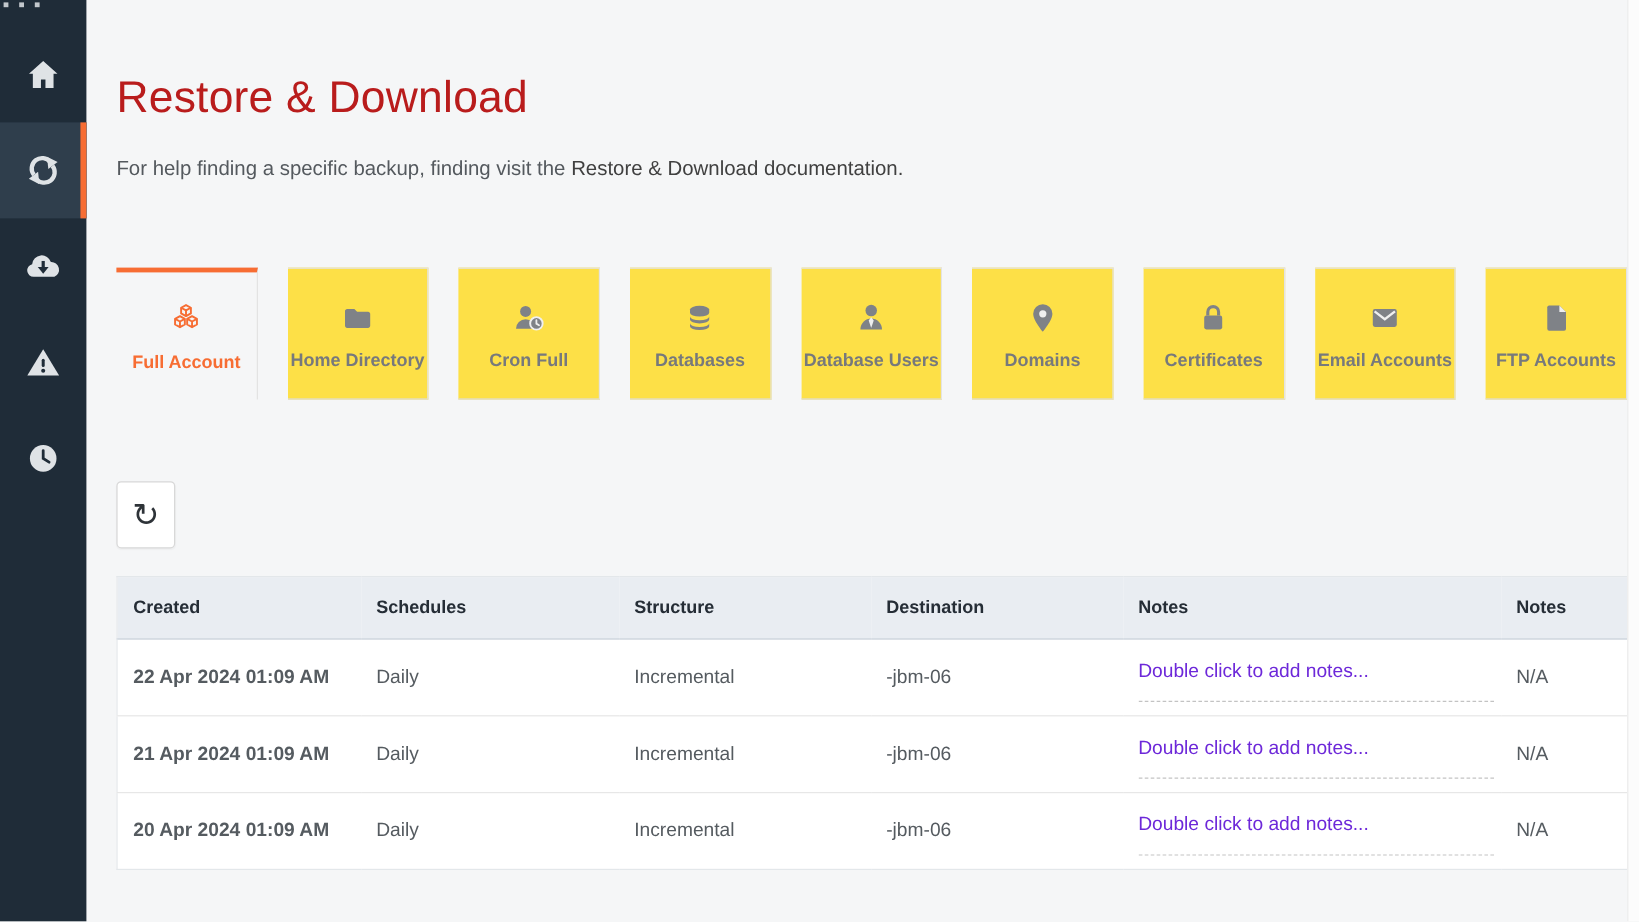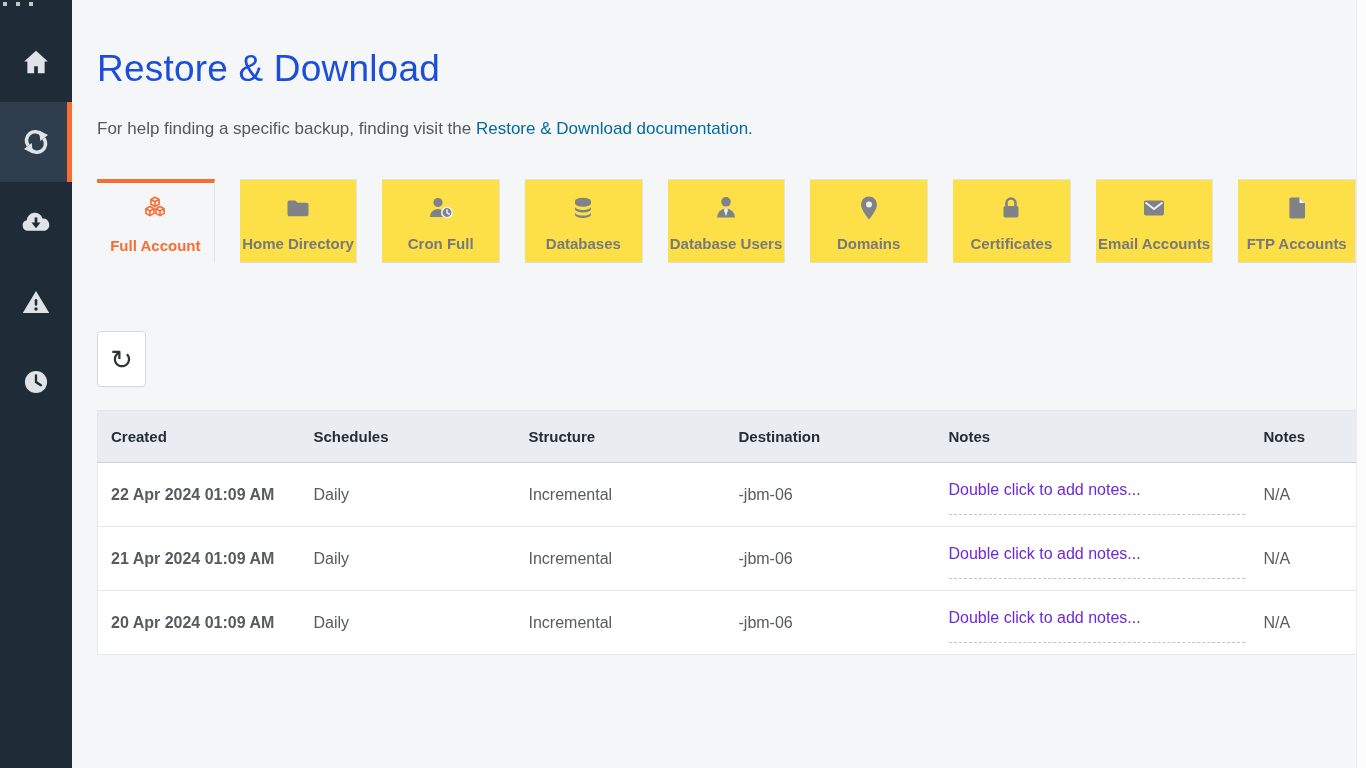--- a/index.html
+++ b/index.html
@@ -36,28 +36,28 @@
   
   .scrollbar {
     position:absolute; right:0; top:0; bottom:0; width:10px;
     background:#fcfcfc; border-left:1px solid #ececec; z-index:4;
   }
 
   
   .main { position:absolute; left:72px; right:10px; top:0; bottom:0; padding-left:25px; }
 
   .page-title {
-    margin-top:45px; font-size:37px; line-height:48px; font-weight:400;
-    color:#1d4ed8; letter-spacing:.2px;
+    margin-top:57px; font-size:37px; line-height:48px; font-weight:400;
+    color:#b91c1c; letter-spacing:.2px;
   }
   .page-sub { margin-top:26px; font-size:17px; color:#54595e; }
-  .page-sub a { color:#0369a1; text-decoration:none; cursor:pointer; }
-
-  
-  .tabs { margin-top:40px; display:flex; height:84px;gap:25px; }
+  .page-sub a { color:#404040; text-decoration:none; cursor:pointer; }
+
+  
+  .tabs { margin-top:72px; display:flex; height:110px;gap:25px; }
   .tab {
     flex:1 1 0; background:#fde047; cursor:pointer;
     border-top:1px solid #e3e3e3; border-right:1px solid #e3e3e3;
     border-bottom:1px solid #dcdcdc;
     display:flex; flex-direction:column; align-items:center; justify-content:center;
     min-width:0;
   }
   .tab.active {
     background:#f5f6f7; border-top:4px solid #f76d33; border-bottom:none;
   }

